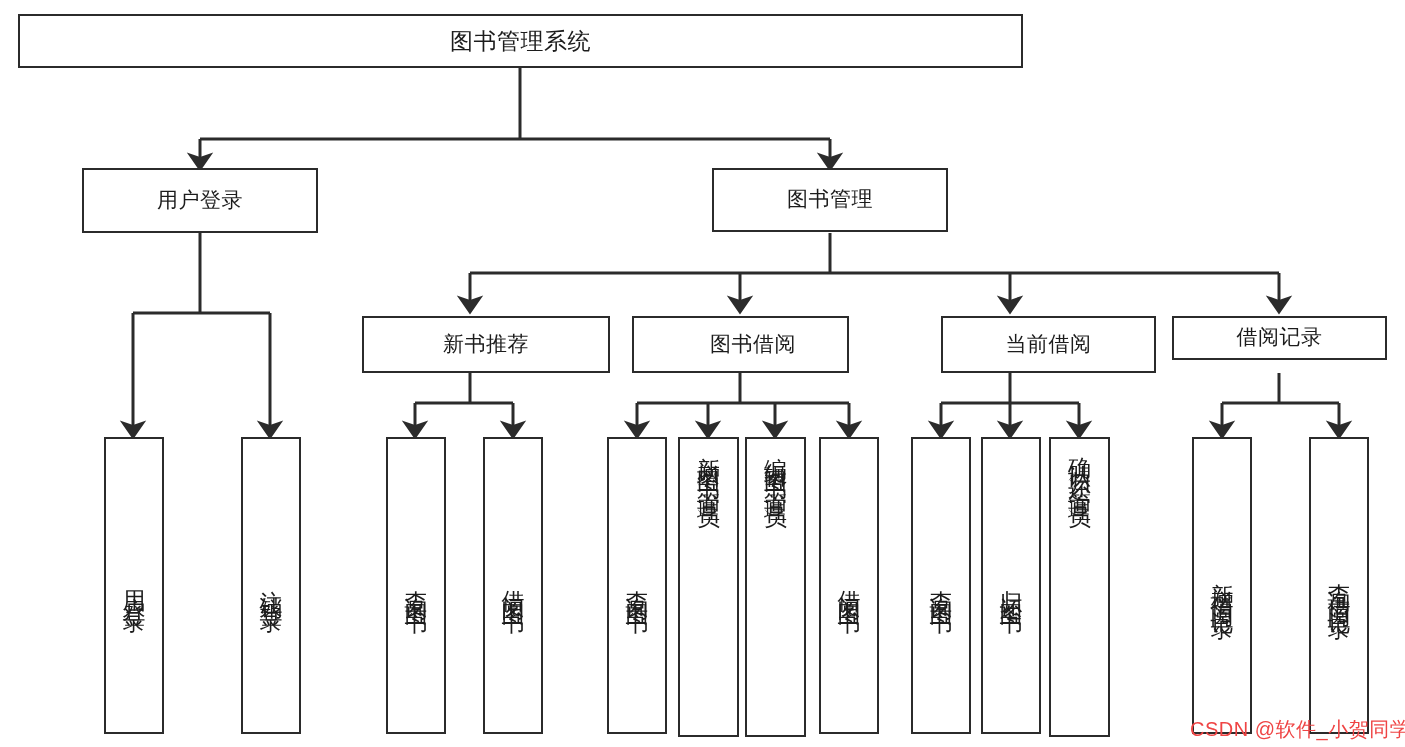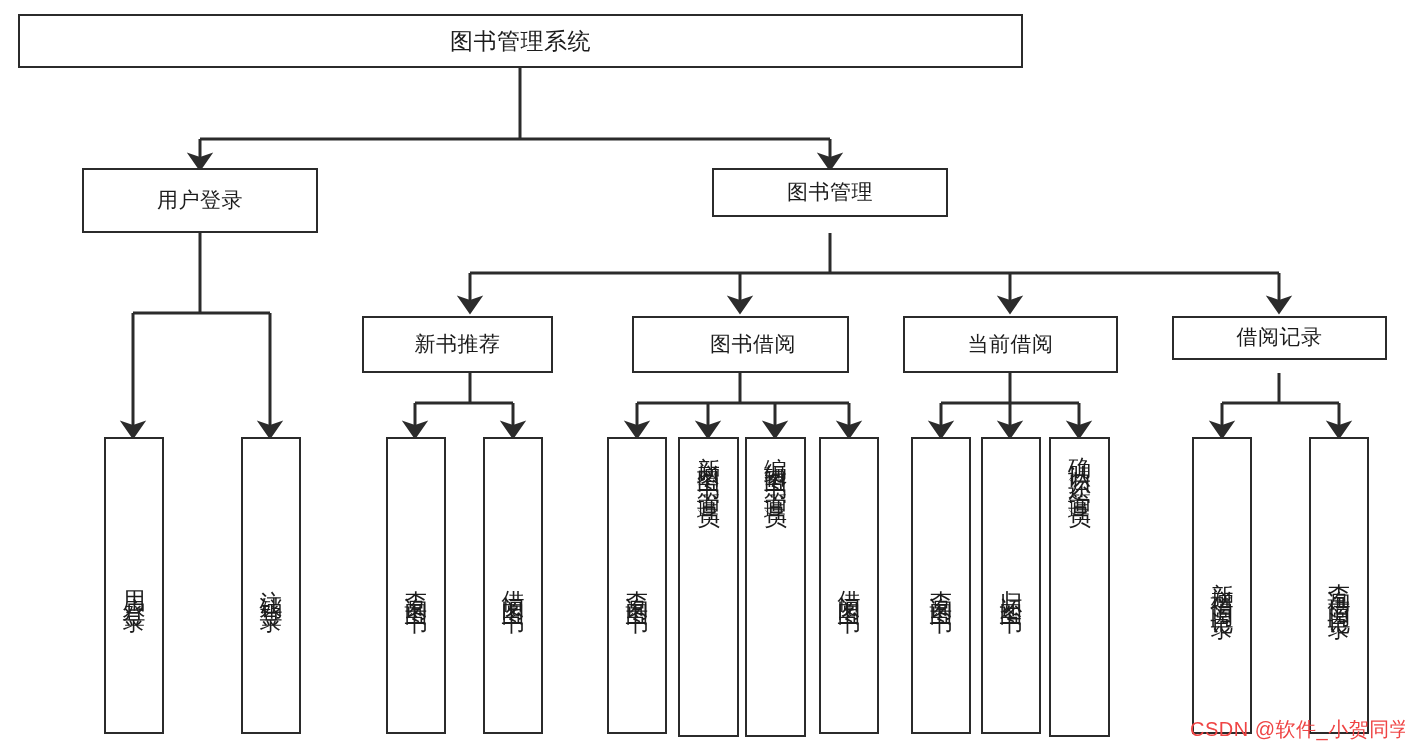--- a/index.html
+++ b/index.html
@@ -132,33 +132,33 @@
   </svg>
 
   <div class="node horiz root" style="left:18px; top:14px; width:1005px; height:54px;">
     <span class="node-label">图书管理系统</span>
   </div>
 
   <div class="node horiz" style="left:82px; top:168px; width:236px; height:65px;">
     <span class="node-label">用户登录</span>
   </div>
 
-  <div class="node horiz" style="left:712px; top:168px; width:236px; height:49px;">
+  <div class="node horiz" style="left:712px; top:168px; width:236px; height:64px;">
     <span class="node-label">图书管理</span>
   </div>
 
-  <div class="node horiz" style="left:362px; top:316px; width:191px; height:57px;">
+  <div class="node horiz" style="left:362px; top:316px; width:248px; height:57px;">
     <span class="node-label">新书推荐</span>
   </div>
 
   <div class="node horiz" style="left:632px; top:316px; width:217px; height:57px;padding-left:25px;">
     <span class="node-label">图书借阅</span>
   </div>
 
-  <div class="node horiz" style="left:903px; top:316px; width:215px; height:57px;">
+  <div class="node horiz" style="left:941px; top:316px; width:215px; height:57px;">
     <span class="node-label">当前借阅</span>
   </div>
 
   <div class="node horiz" style="left:1172px; top:316px; width:215px; height:44px;">
     <span class="node-label">借阅记录</span>
   </div>
 
   <div class="node vert center" style="left:104px; top:437px; width:60px; height:297px;">
     <span class="node-label">用户登录</span>
   </div>

